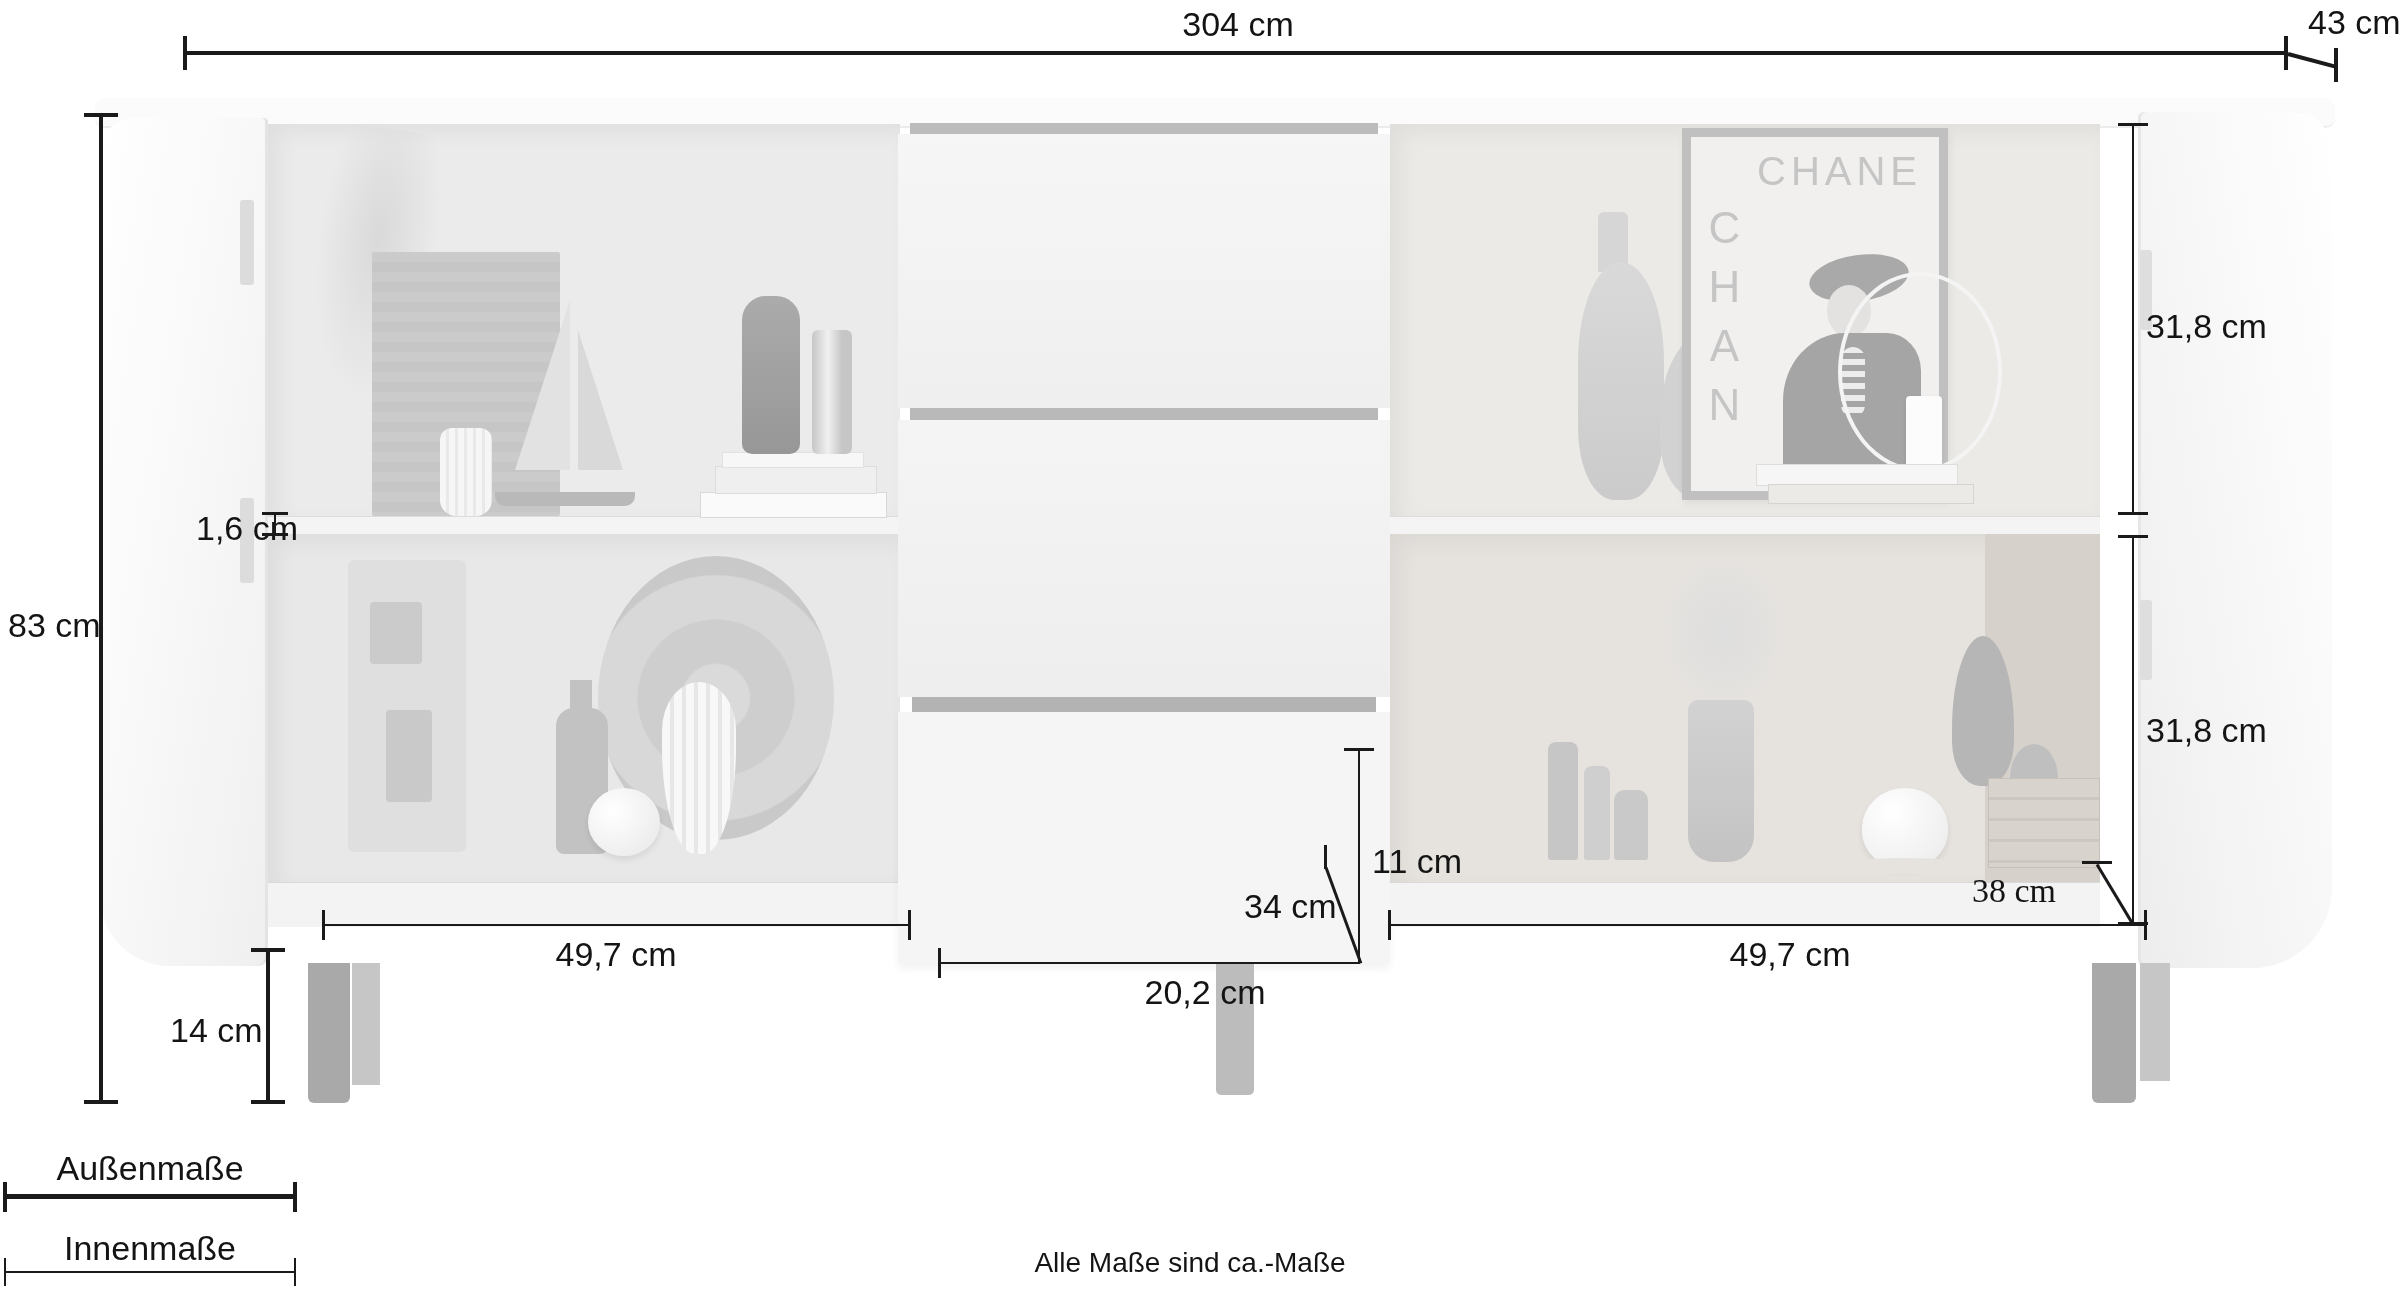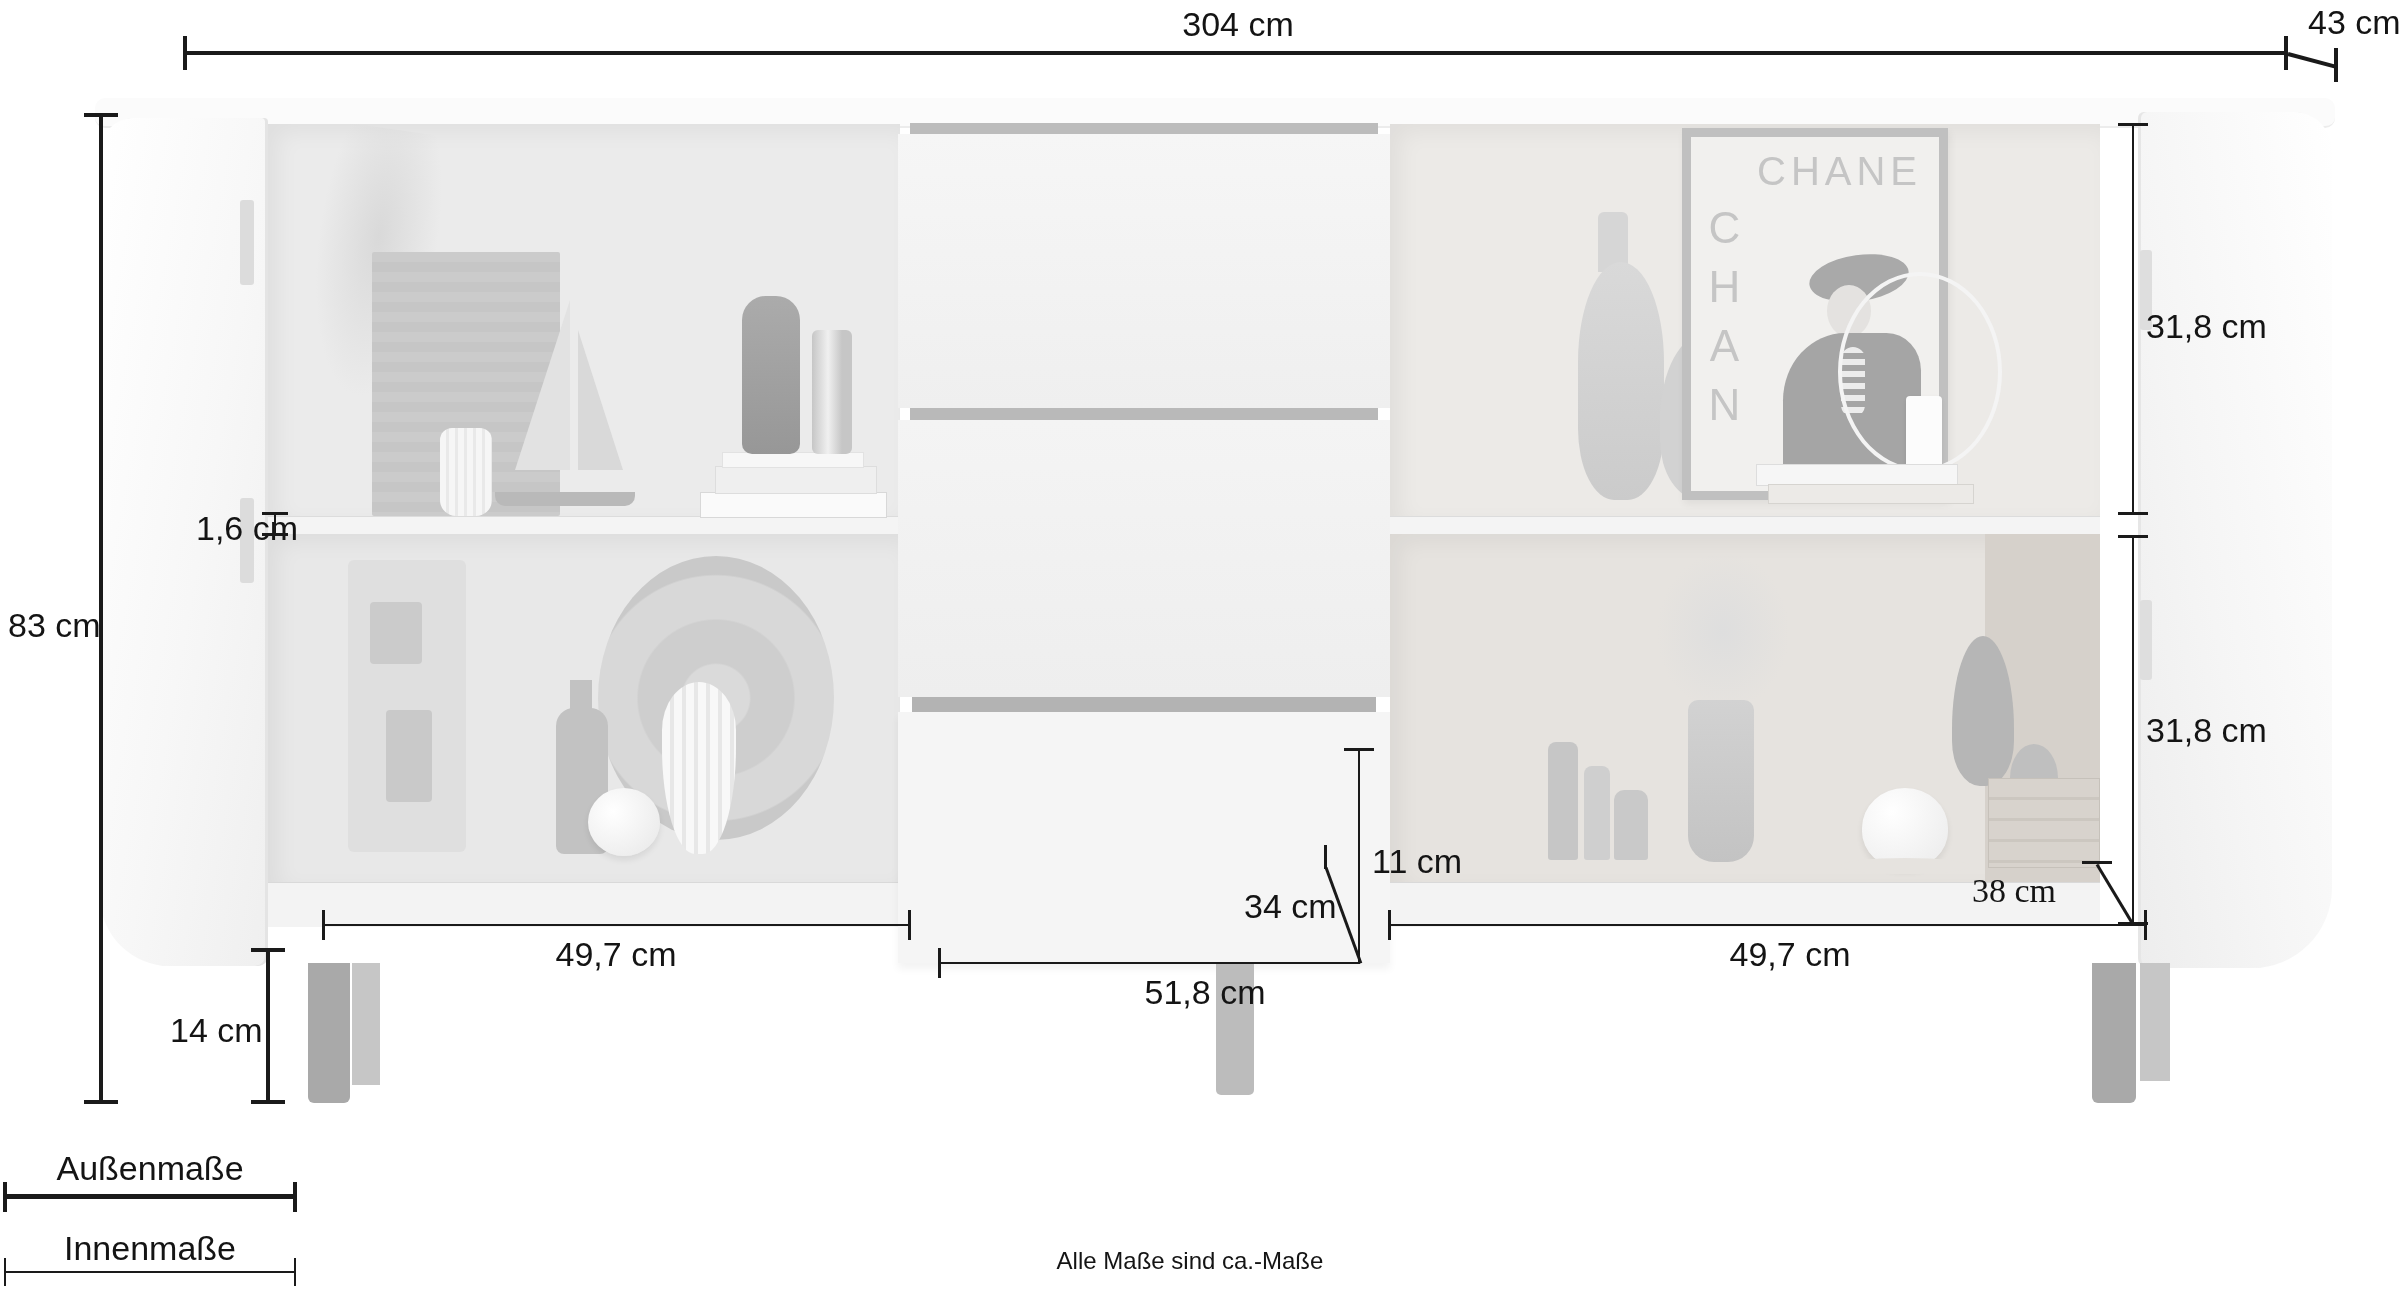--- a/index.html
+++ b/index.html
@@ -152,21 +152,21 @@
   <div class="tickVthin" style="left:908px;top:910px;"></div>
   <div class="dim-label center" style="left:498px;top:936px;width:236px;">49,7 cm</div>
 
   <div class="dline thinH" style="left:1390px;top:924px;width:756px;"></div>
   <div class="tickVthin" style="left:1388px;top:910px;"></div>
   <div class="tickVthin" style="left:2144px;top:910px;"></div>
   <div class="dim-label center" style="left:1672px;top:936px;width:236px;">49,7 cm</div>
 
   <div class="dline thinH" style="left:940px;top:962px;width:420px;"></div>
   <div class="tickVthin" style="left:938px;top:948px;"></div>
-  <div class="dim-label center" style="left:1087px;top:974px;width:236px;">51,8 cm</div>
+  <div class="dim-label center" style="left:1087px;top:974px;width:236px;">20,2 cm</div>
 
   <div class="dline thinV" style="left:1358px;top:750px;height:213px;"></div>
   <div class="tickHthin" style="left:1344px;top:748px;"></div>
   <div class="dim-label" style="left:1372px;top:843px;">11 cm</div>
 
   <div class="tickVthin" style="left:1324px;top:845px;height:24px;"></div>
   <div class="diag" style="left:1326px;top:866px;width:102px;height:3px;transform:rotate(70deg);"></div>
   <div class="dim-label" style="left:1244px;top:888px;width:86px;text-align:right;">34 cm</div>
 
   <div class="tickHthin" style="left:2082px;top:861px;"></div>
@@ -176,15 +176,15 @@
   <div class="dim-label center" style="left:5px;top:1150px;width:290px;">Außenmaße</div>
   <div class="dline thickH" style="left:5px;top:1194px;width:290px;height:5px;"></div>
   <div class="tickV" style="left:3px;top:1182px;height:30px;"></div>
   <div class="tickV" style="left:293px;top:1182px;height:30px;"></div>
 
   <div class="dim-label center" style="left:5px;top:1230px;width:290px;">Innenmaße</div>
   <div class="dline thinH" style="left:5px;top:1271px;width:290px;"></div>
   <div class="tickVthin" style="left:4px;top:1258px;width:2px;height:28px;"></div>
   <div class="tickVthin" style="left:294px;top:1258px;width:2px;height:28px;"></div>
 
-  <div class="dim-label center" style="left:940px;top:1248px;width:500px;font-size:24px;">Alle Maße sind ca.-Maße</div>
+  <div class="dim-label center" style="left:940px;top:1248px;width:500px;font-size:28px;">Alle Maße sind ca.-Maße</div>
 
 </div>
 
 </body></html>

